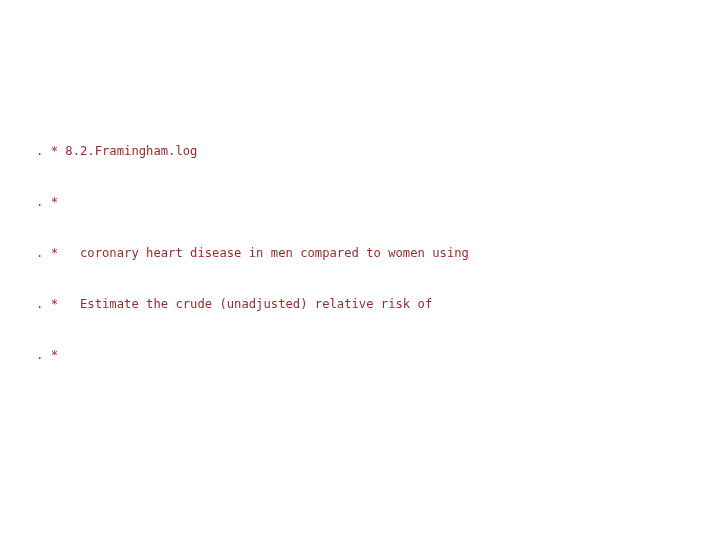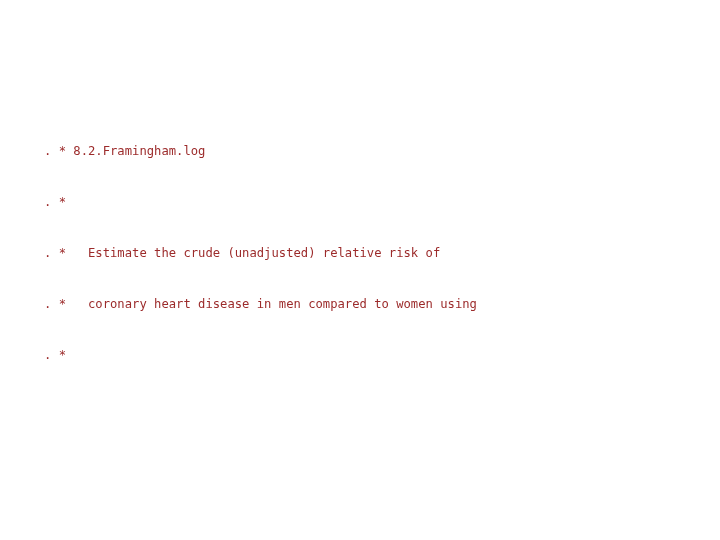--- a/index.html
+++ b/index.html
@@ -21,34 +21,33 @@
     font-size: 12.2px;
     line-height: 17px;
     letter-spacing: 0px;
     white-space: pre;
   }
   .line {
     white-space: pre;
     height: 17px;
     font-size: 12.2px;
     line-height: 17px;
-    margin-left: 8px;
   }
   .c-comment { color: #9c2b2b; }
 </style>
 </head>
 <body>
 
 <div id="console">
 
   
   <div class="line c-comment">. * 8.2.Framingham.log</div>
   <div class="line c-comment">. *</div>
+  <div class="line c-comment">. *   coronary heart disease in men compared to women using</div>
   <div class="line c-comment">. *   Estimate the crude (unadjusted) relative risk of</div>
-  <div class="line c-comment">. *   coronary heart disease in men compared to women using</div>
   <div class="line c-comment">. *</div>
 
   
   <div class="line">&nbsp;</div>
 
   
   
 
   
   

